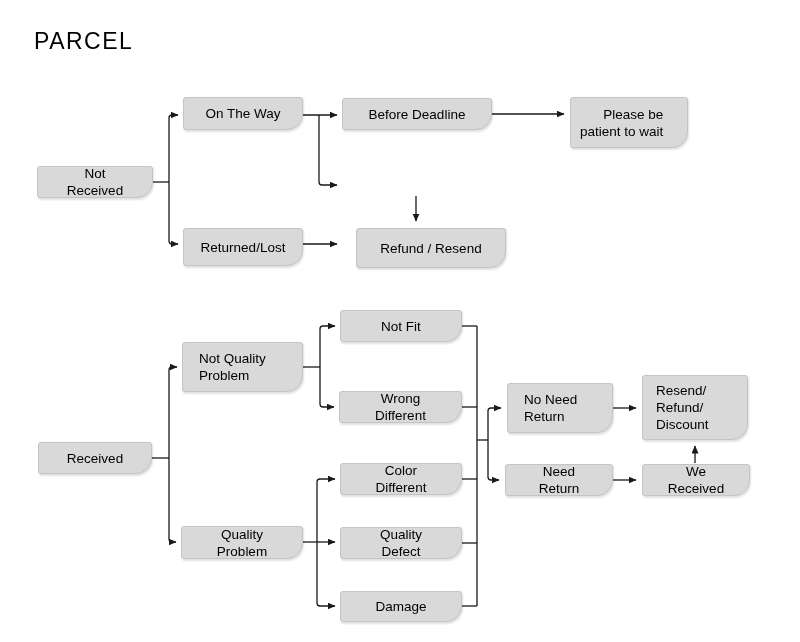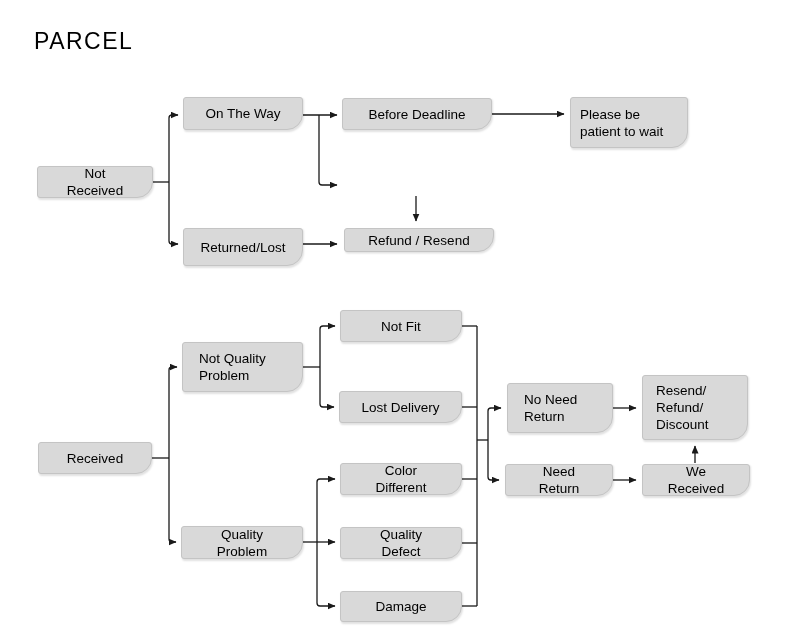--- a/index.html
+++ b/index.html
@@ -23,21 +23,21 @@
     background:var(--node-fill);
     border:1px solid var(--node-border);
     border-radius:3px 3px 16px 3px;
     box-shadow:1px 1.5px 2px rgba(0,0,0,0.12);
     display:flex;align-items:center;
     font-size:13.5px;line-height:17px;color:var(--text);
     white-space:pre-line;
   }
   .node.center{justify-content:center;text-align:center;padding:0 20px;}
   .node.left{justify-content:flex-start;text-align:left;padding-left:16px;padding-right:4px;}
-  .node.left-sm{justify-content:flex-start;text-align:left;padding-left:9px;padding-right:2px;}
+  .node.left-sm{justify-content:flex-start;text-align:right;padding-left:9px;padding-right:2px;}
   svg.wires{position:absolute;left:0;top:0;width:800px;height:642px;}
   svg.wires path{stroke:var(--connector);stroke-width:1.3;fill:none;}
   svg.wires marker path{fill:var(--connector);stroke:none;}
 </style>
 </head>
 <body>
 
 <div class="canvas">
 
   <div class="title">PARCEL</div>
@@ -80,29 +80,29 @@
     <path marker-end="url(#arw)" d="M613,400 H636"></path>
     <path marker-end="url(#arw)" d="M613,472 H636"></path>
     <path marker-end="url(#arw)" d="M695,455 V438"></path>
   </svg>
 
   <div class="node center" style="left:37px;top:158px;width:116px;height:32px">Not Received</div>
   <div class="node center" style="left:183px;top:89px;width:120px;height:33px">On The Way</div>
   <div class="node center" style="left:342px;top:90px;width:150px;height:32px">Before Deadline</div>
   <div class="node left-sm" style="left:570px;top:89px;width:118px;height:51px">Please be
 patient to wait</div>
-  <div class="node center" style="left:344px;top:220px;width:150px;height:24px">Refund / Resend</div>
+  <div class="node center" style="left:356px;top:220px;width:150px;height:40px">Refund / Resend</div>
   <div class="node center" style="left:183px;top:220px;width:120px;height:38px">Returned/Lost</div>
 
   <div class="node center" style="left:38px;top:434px;width:114px;height:32px">Received</div>
   <div class="node left" style="left:182px;top:334px;width:121px;height:50px">Not Quality
 Problem</div>
   <div class="node center" style="left:181px;top:518px;width:122px;height:33px">Quality Problem</div>
   <div class="node center" style="left:340px;top:302px;width:122px;height:32px">Not Fit</div>
-  <div class="node center" style="left:339px;top:383px;width:123px;height:32px">Lost Delivery</div>
+  <div class="node center" style="left:339px;top:383px;width:123px;height:32px">Wrong Different</div>
   <div class="node center" style="left:340px;top:455px;width:122px;height:32px">Color Different</div>
   <div class="node center" style="left:340px;top:519px;width:122px;height:32px">Quality Defect</div>
   <div class="node center" style="left:340px;top:583px;width:122px;height:31px">Damage</div>
   <div class="node left" style="left:507px;top:375px;width:106px;height:50px">No Need
 Return</div>
   <div class="node center" style="left:505px;top:456px;width:108px;height:32px">Need Return</div>
   <div class="node left" style="left:642px;top:367px;width:106px;height:65px;padding-left:13px">Resend/
 Refund/
 Discount</div>
   <div class="node center" style="left:642px;top:456px;width:108px;height:32px">We Received</div>

